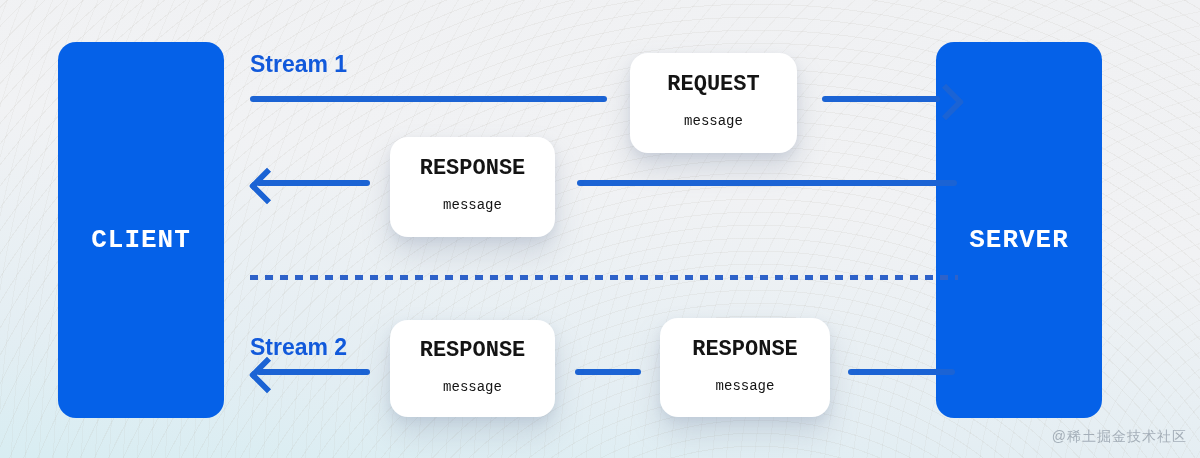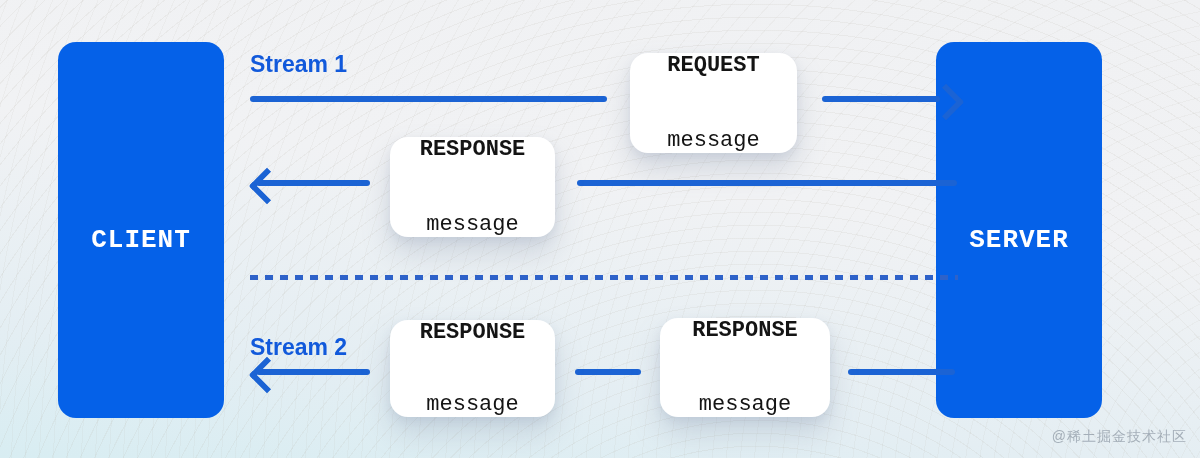--- a/index.html
+++ b/index.html
@@ -63,27 +63,27 @@
     left:250px;top:275px;width:708px;
     background:repeating-linear-gradient(to right,
       var(--dash-blue,#2e62c9) 0 8px, transparent 8px 15px);
   }
   .msg-box{
     position:absolute;
     background:#ffffff;
     border-radius:18px;
     box-shadow:0 16px 28px rgba(130,145,170,0.28), 0 4px 10px rgba(130,145,170,0.14);
     display:flex;flex-direction:column;
-    align-items:center;justify-content:space-between;
+    align-items:center;justify-content:center;
     gap:12px;
     font-family:"Liberation Mono","DejaVu Sans Mono",monospace;
     color:#141414;
   }
   .msg-title{font-size:22px;font-weight:bold;line-height:25px;}
-  .msg-sub{font-size:22px;line-height:25px;}
+  .msg-sub{font-size:14px;line-height:25px;}
   .watermark{
     position:absolute;
     right:13px;bottom:12px;
     font-size:14px;
     color:rgba(125,136,148,0.62);
     letter-spacing:1px;
   }
 </style>
 </head>
 <body>

